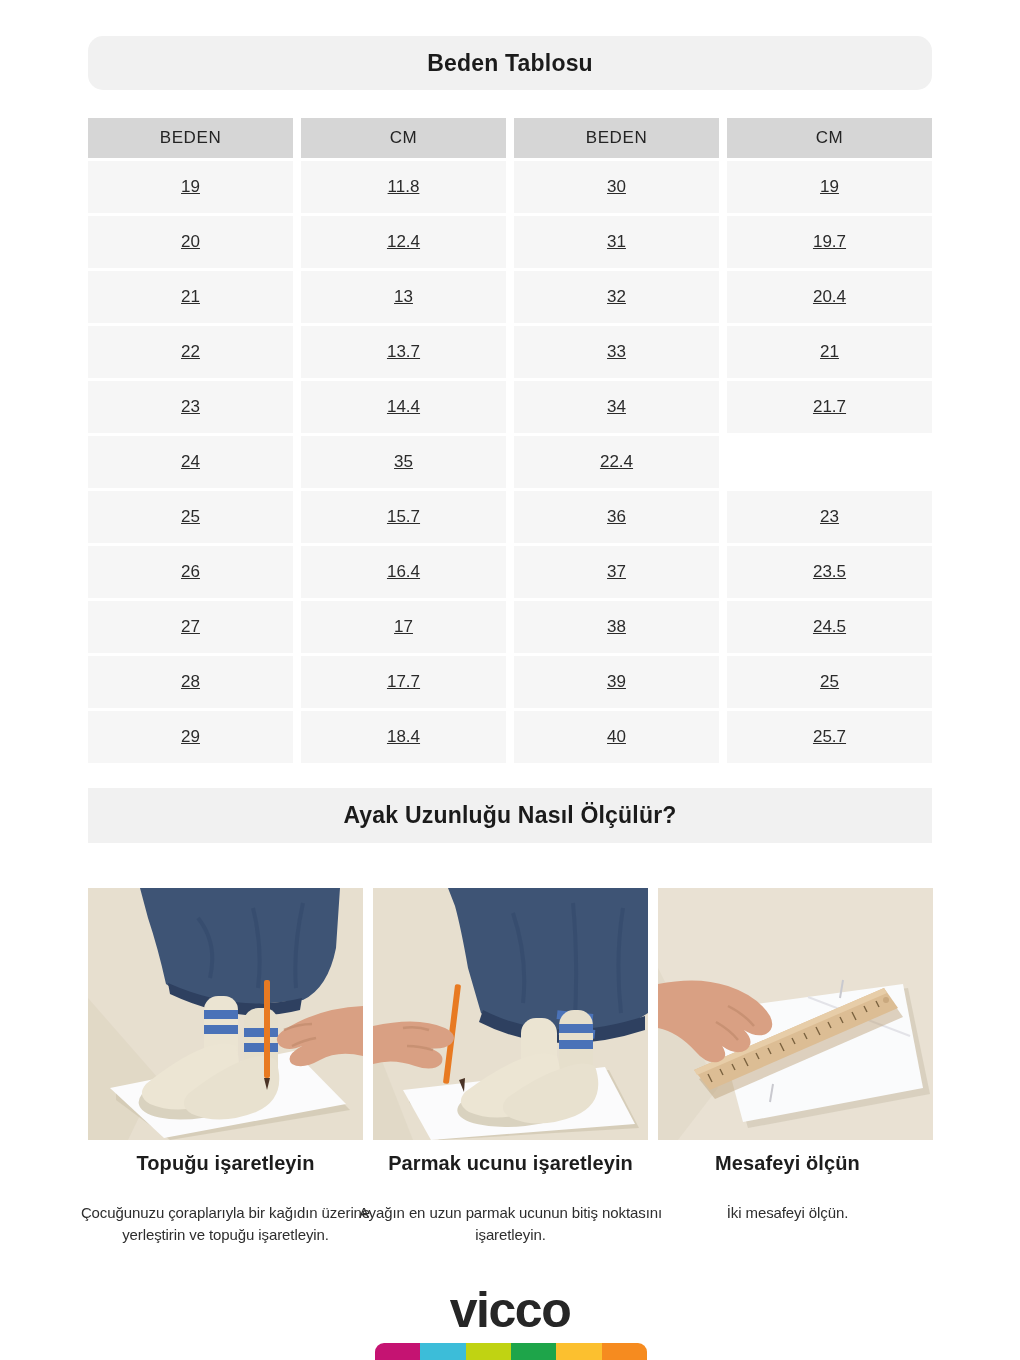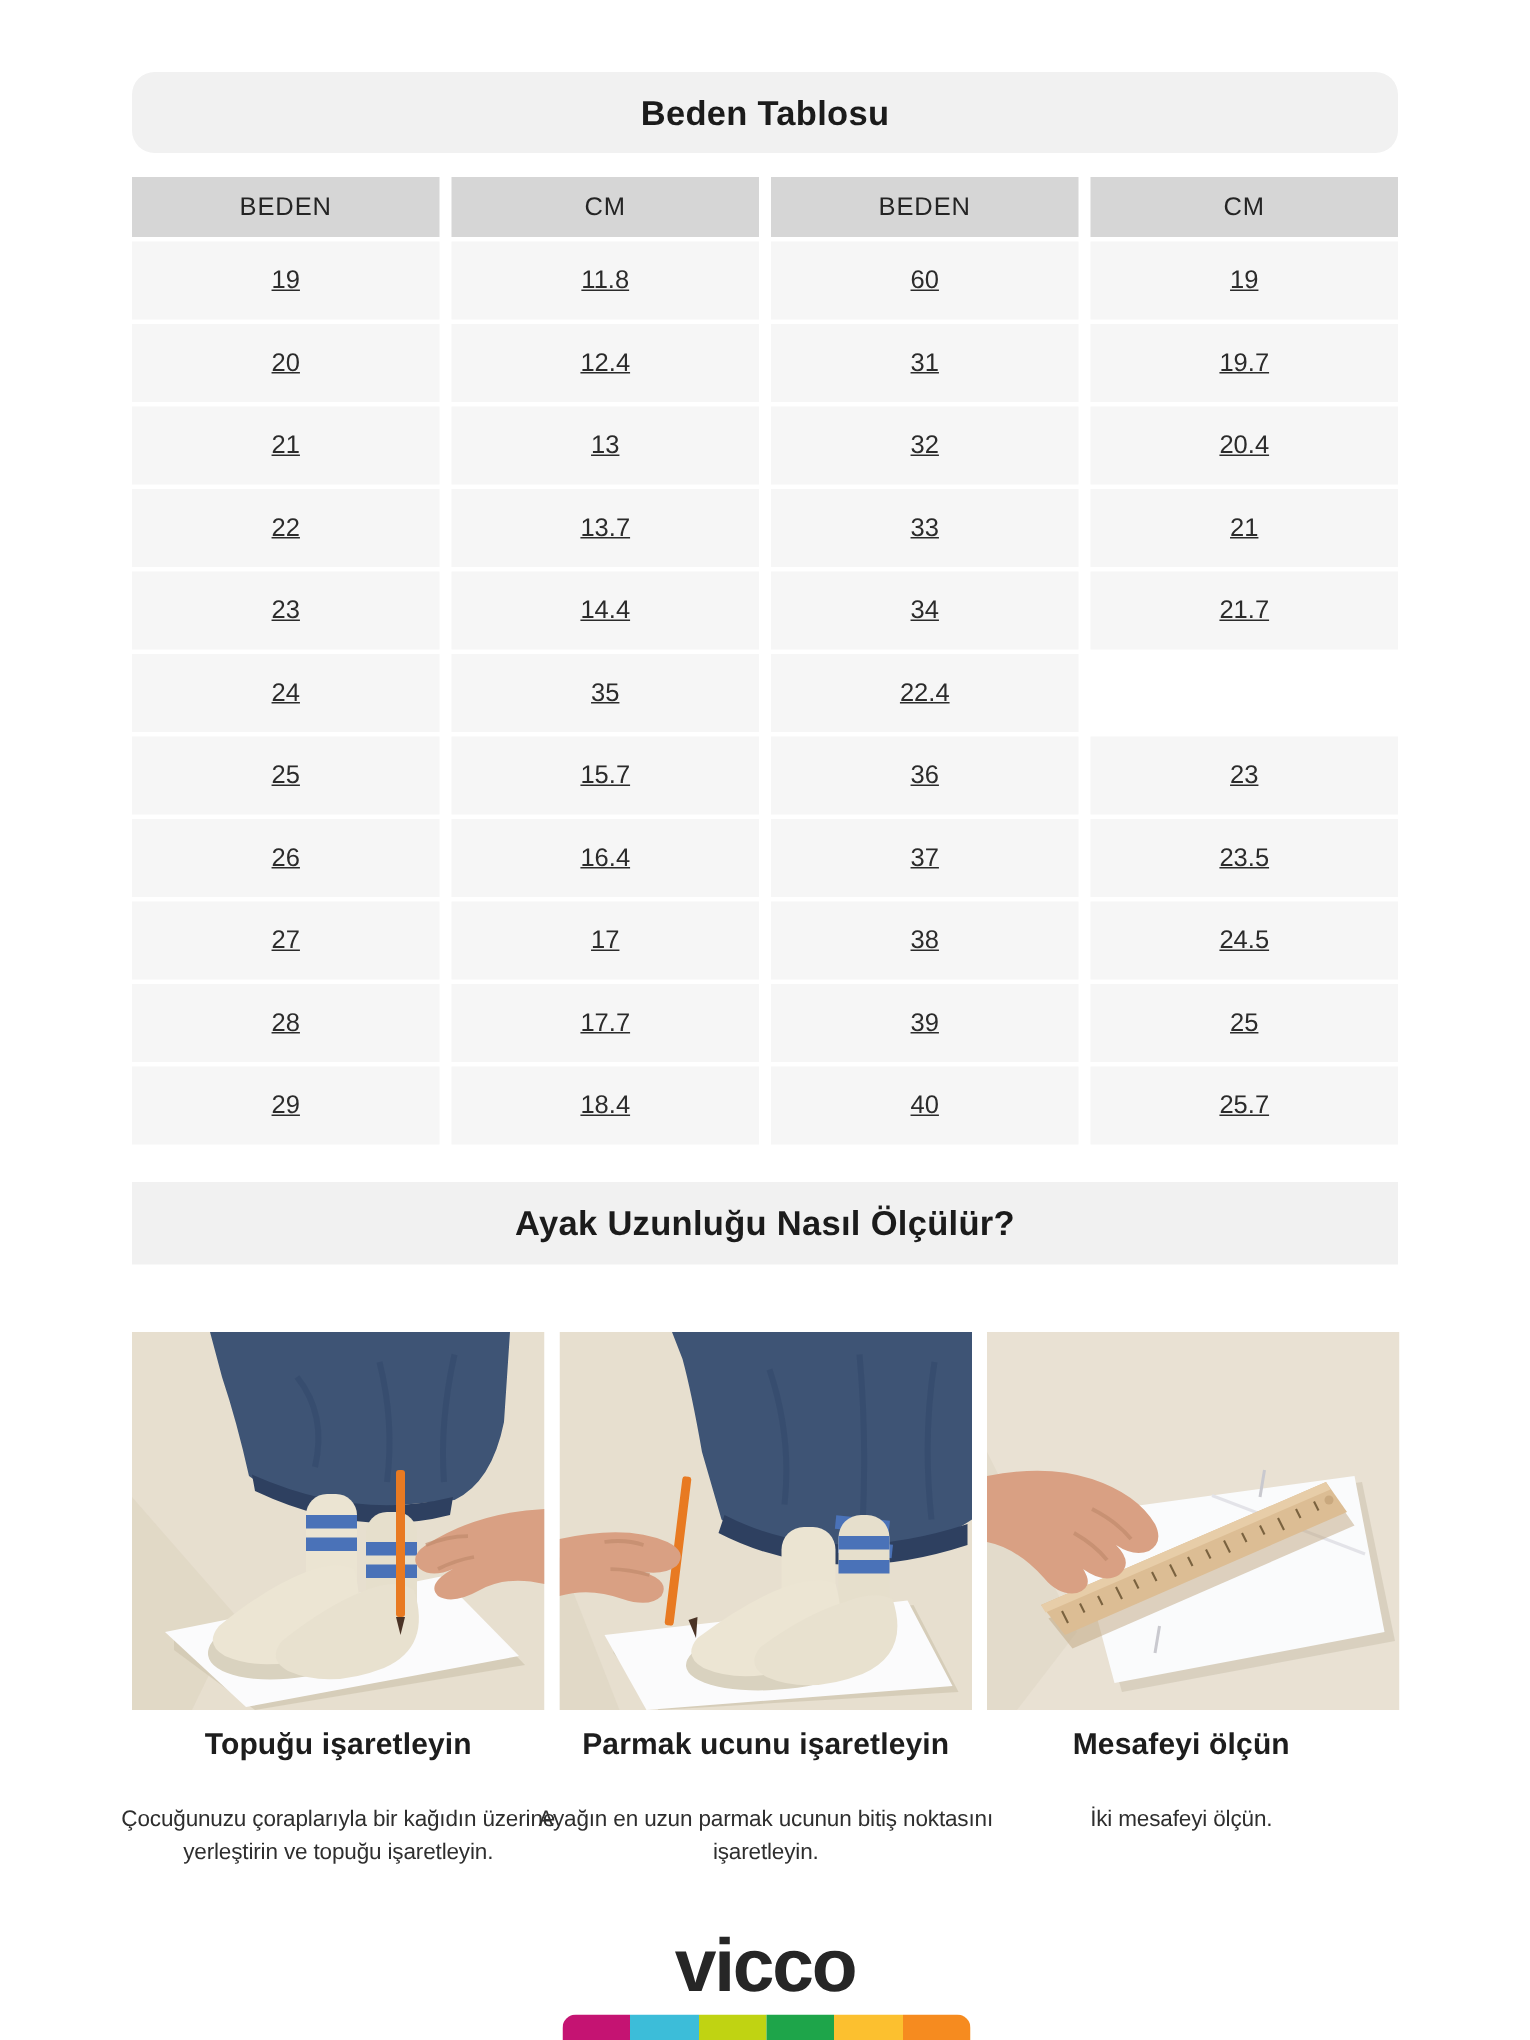--- a/index.html
+++ b/index.html
@@ -5,21 +5,21 @@
   html,body{margin:0;padding:0;}
   body{
     width:1020px;height:1360px;position:relative;background:#ffffff;
     font-family:"Liberation Sans",sans-serif;color:#222;overflow:hidden;
   }
   .band{
     position:absolute;left:88px;width:844px;background:#f1f1f1;
     display:flex;align-items:center;justify-content:center;
     font-weight:700;font-size:23px;color:#1b1b1b;letter-spacing:.2px;
   }
-  #band-top{top:48px;height:54px;border-radius:15px;}
+  #band-top{top:36px;height:54px;border-radius:15px;}
   #band-measure{top:788px;height:55px;}
 
   #size-table{position:absolute;left:88px;top:118px;width:844px;}
   .t-grid{display:grid;grid-template-columns:repeat(4,1fr);column-gap:8px;}
   .hcell{
     background:#d6d6d6;height:40px;display:flex;align-items:center;justify-content:center;
     font-size:17px;color:#242424;letter-spacing:.6px;font-weight:400;
   }
   .t-row{margin-top:3px;}
   .dcell{
@@ -56,21 +56,21 @@
   <div class="t-grid" id="table-header">
       <div class="hcell">BEDEN</div>
       <div class="hcell">CM</div>
       <div class="hcell">BEDEN</div>
       <div class="hcell">CM</div>
     </div>
   <div id="table-rows">
       <div class="t-grid t-row">
         <div class="dcell">19</div>
         <div class="dcell">11.8</div>
-        <div class="dcell">60</div>
+        <div class="dcell">30</div>
         <div class="dcell">19</div>
       </div>
       <div class="t-grid t-row">
         <div class="dcell">20</div>
         <div class="dcell">12.4</div>
         <div class="dcell">31</div>
         <div class="dcell">19.7</div>
       </div>
       <div class="t-grid t-row">
         <div class="dcell">21</div>

